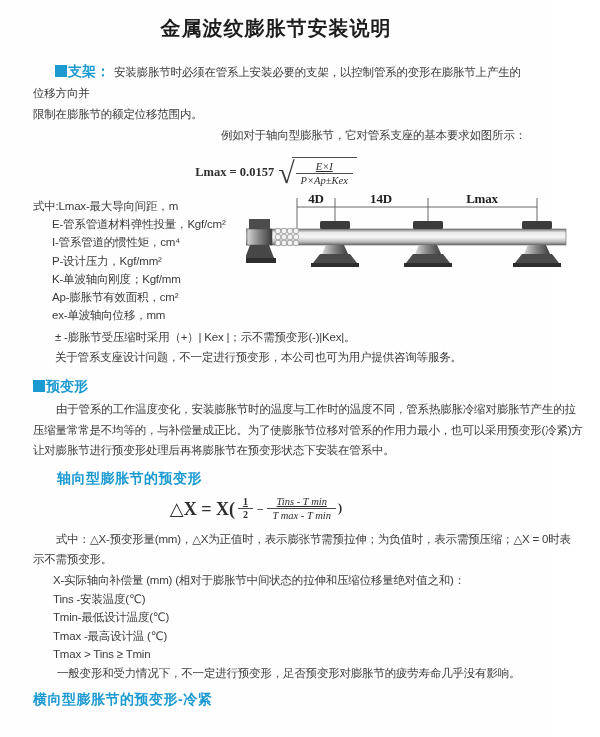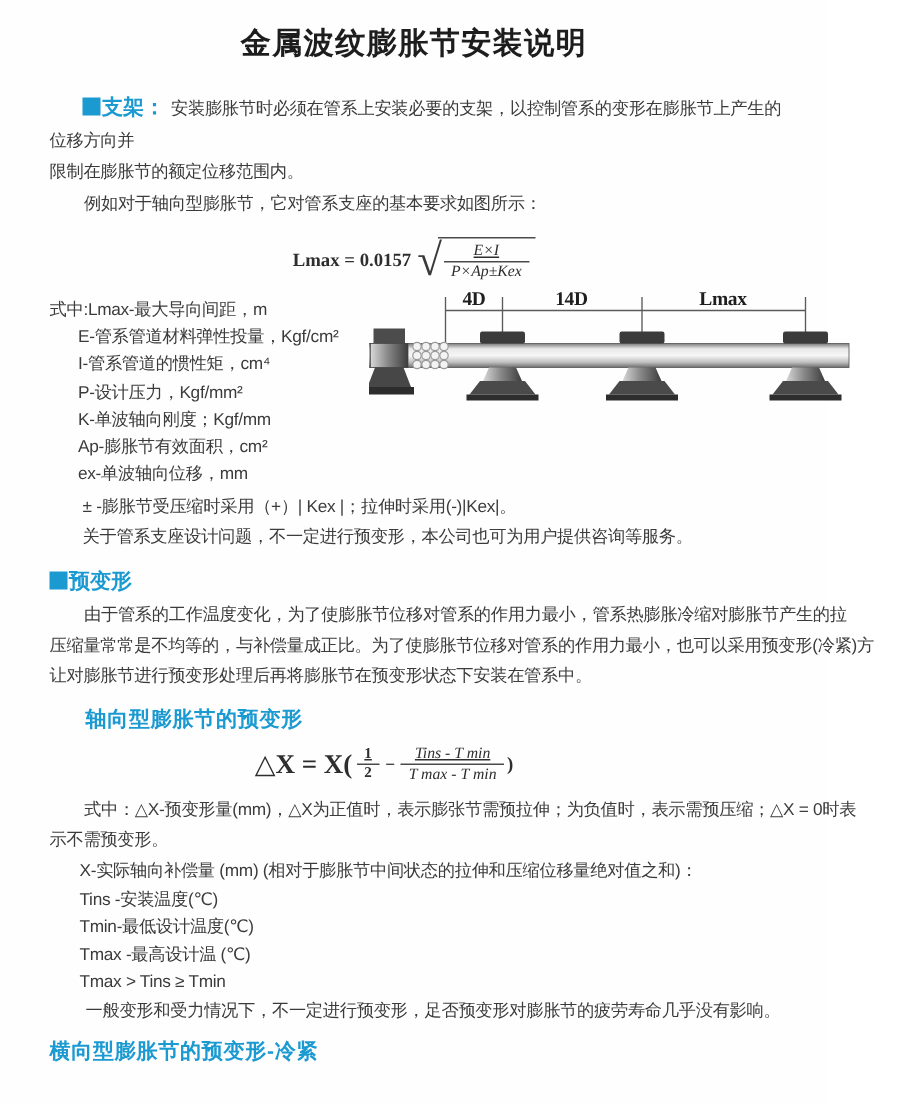--- a/index.html
+++ b/index.html
@@ -12,21 +12,21 @@
   .title{
     padding-top:15px;margin:0;text-align:center;
     font-size:20px;font-weight:700;color:#1d1d1d;letter-spacing:1px;
   }
   .ln{white-space:nowrap;}
   
   .p-first{margin:19px 26px 0 33px;line-height:21px;}
   .sq{display:inline-block;width:12px;height:12px;background:#1b9ad2;vertical-align:-1px;margin-right:1px;}
   .sec-head{font-size:14px;font-weight:700;color:#1b9ad2;letter-spacing:0;}
   .p-first .body-run{margin-left:4px;}
-  .example{margin:0 26px 0 33px;line-height:20px;text-indent:2em;}
+  .example{margin:0 26px 0 33px;line-height:20px;text-indent:2em;text-align:right;}
   
   .formula{
     text-align:center;font-family:"Liberation Serif","DejaVu Serif",serif;
     color:#2e2e2e;letter-spacing:0;
   }
   .formula .lhs{font-weight:700;font-size:12.5px;}
   .frac{display:inline-flex;flex-direction:column;vertical-align:middle;text-align:center;font-size:10.5px;line-height:1.25;font-style:italic;}
   .frac .fnum{padding:0 5px;border-bottom:1px solid #4a4a4a;text-decoration:underline;}
   .frac .fden{padding:0 5px;}
   .frac.small{font-size:10px;font-style:normal;font-weight:700;}
@@ -88,21 +88,21 @@
     <div class="items">
         <div class="ln">E-管系管道材料弹性投量，Kgf/cm²</div>
         <div class="ln">I-管系管道的惯性矩，cm⁴</div>
         <div class="ln">P-设计压力，Kgf/mm²</div>
         <div class="ln">K-单波轴向刚度；Kgf/mm</div>
         <div class="ln">Ap-膨胀节有效面积，cm²</div>
         <div class="ln">ex-单波轴向位移，mm</div>
       </div>
   </div>
   <div class="notes">
-      <div class="ln">± -膨胀节受压缩时采用（+）| Kex |；拉伸时采用(-)|Kex|。</div>
+      <div class="ln">± -膨胀节受压缩时采用（+）| Kex |；示不需预变形(-)|Kex|。</div>
       <div class="ln">关于管系支座设计问题，不一定进行预变形，本公司也可为用户提供咨询等服务。</div>
     </div>
 
   <svg class="diagram" viewBox="0 0 326 92" xmlns="http://www.w3.org/2000/svg">
     <defs>
       <linearGradient id="pipeG" x1="0" y1="0" x2="0" y2="1">
         <stop offset="0" stop-color="#7c7c7c"></stop>
         <stop offset="0.22" stop-color="#e9e9e9"></stop>
         <stop offset="0.5" stop-color="#f6f6f6"></stop>
         <stop offset="0.78" stop-color="#c0c0c0"></stop>
@@ -167,21 +167,21 @@
       <polygon points="282,53 300,53 304,62 278,62" fill="url(#supG)"></polygon>
       <polygon points="276,62 306,62 313,71 269,71" fill="#4a4a4a"></polygon>
       <rect x="267" y="71" width="48" height="4" fill="#2d2d2d"></rect>
     </g>
   </svg>
 
   <div class="sec2-head">
     <span class="sq"></span><span class="sec-head">预变形</span>
   </div>
   <div class="para">
-      <div class="ln">由于管系的工作温度变化，为了使膨胀节位移对管系的作用力最小，管系热膨胀冷缩对膨胀节产生的拉</div>
+      <div class="ln">由于管系的工作温度变化，安装膨胀节时的温度与工作时的温度不同，管系热膨胀冷缩对膨胀节产生的拉</div>
       <div class="ln">压缩量常常是不均等的，与补偿量成正比。为了使膨胀节位移对管系的作用力最小，也可以采用预变形(冷紧)方</div>
       <div class="ln">让对膨胀节进行预变形处理后再将膨胀节在预变形状态下安装在管系中。</div>
     </div>
 
   <div class="subhead">轴向型膨胀节的预变形</div>
   <div class="formula f2">
     <span class="lhs">△X = X(</span>
     <span class="frac small">
       <span class="fnum">1</span>
       <span class="fden">2</span>

